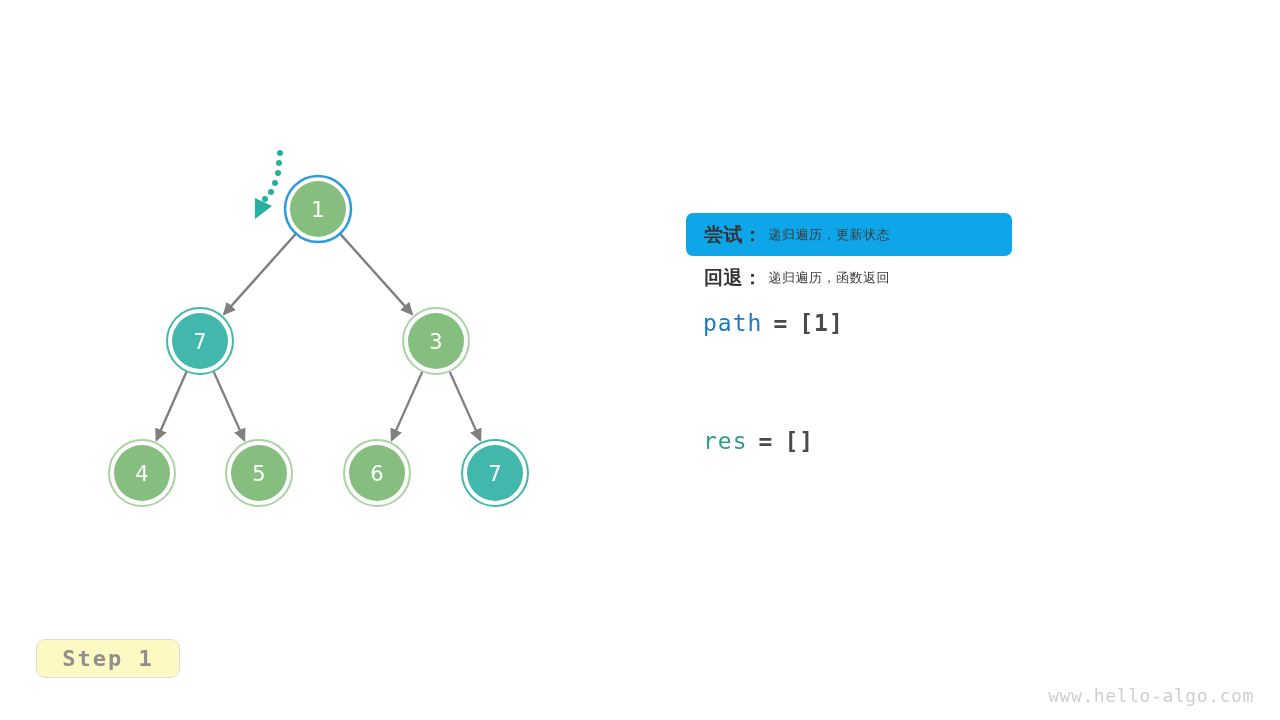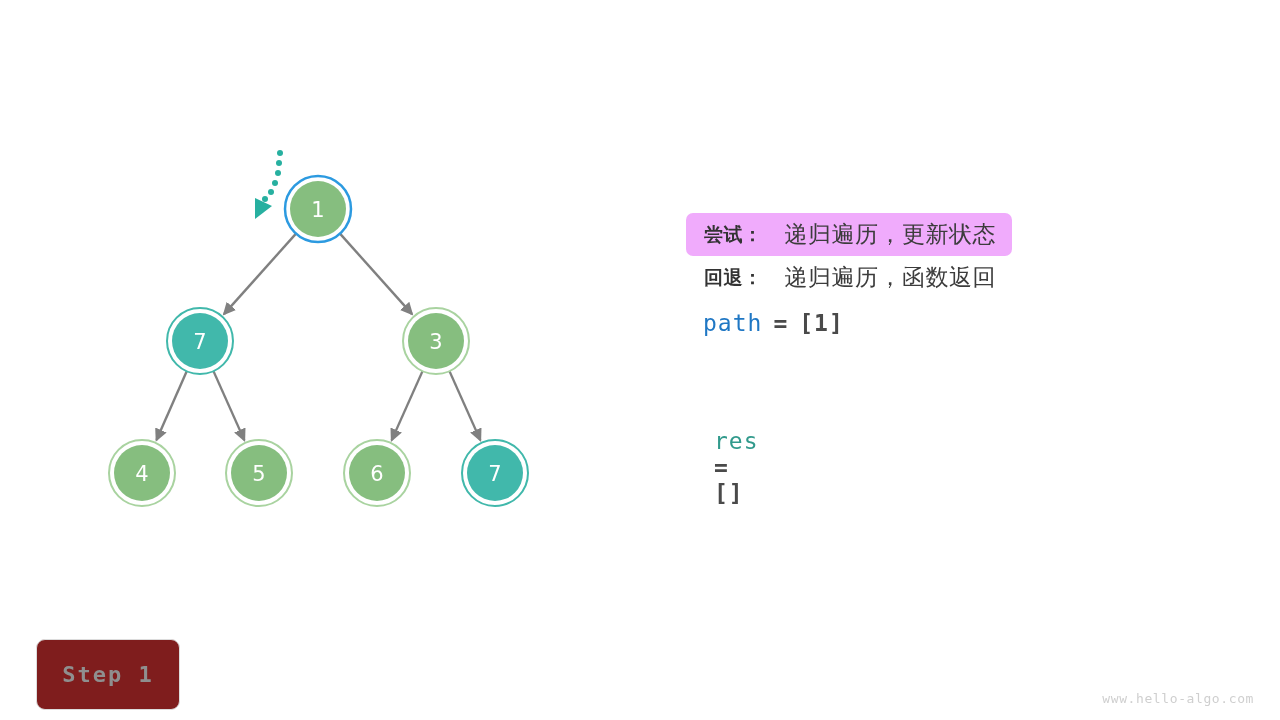--- a/index.html
+++ b/index.html
@@ -47,84 +47,84 @@
   .stmt-row {
     height: 43px;
     display: flex;
     align-items: center;
     padding-left: 18px;
     box-sizing: border-box;
     border-radius: 7px;
     width: 326px;
   }
   .stmt-row.highlight {
-    background: #f0abfc;
+    background: #0ea5e9;
   }
   .stmt-key {
     font-family: "DejaVu Sans", "Liberation Sans", sans-serif;
     font-size: 19px;
     font-weight: bold;
     color: #333333;
     letter-spacing: 0.5px;
   }
   .stmt-val {
     font-family: "DejaVu Sans", "Liberation Sans", sans-serif;
-    font-size: 23px;
+    font-size: 13px;
     color: #3c3c3c;
     letter-spacing: 0.5px;
-    margin-left: 22px;
+    margin-left: 6px;
   }
 
   .var-row {
     font-family: "DejaVu Sans Mono", "Liberation Mono", monospace;
     font-size: 23px;
     letter-spacing: 1px;
     padding-left: 17px;
     display: flex;
     align-items: baseline;
     height: 42px;
   }
   .var-row.path-row  { margin-top: 11px; }
-  .var-row.res-row   { margin-top: 76px; flex-direction: column; }
+  .var-row.res-row   { margin-top: 76px; }
   .var-name { font-weight: normal; }
   .var-name.path { color: #1f77c4; }
   .var-name.res  { color: #319a8c; }
   .var-eq   { color: #4a4a4a; margin: 0 11px; font-weight: bold; }
   .var-value{ color: #4a4a4a; font-weight: bold; }
 
   
   #step-badge {
     position: absolute;
     left: 36px;
     top: 639px;
     width: 144px;
-    height: 71px;
+    height: 39px;
     border: 1.5px solid #dcdcdc;
     border-radius: 9px;
-    background: #7f1d1d;
+    background: #fef9c3;
     display: flex;
     align-items: center;
     justify-content: center;
     box-sizing: border-box;
   }
   #step-badge .step-text {
     font-family: "DejaVu Sans Mono", "Liberation Mono", monospace;
     font-size: 22px;
     font-weight: bold;
     color: #8f8f8f;
     letter-spacing: 2px;
   }
 
   
   #watermark {
     position: absolute;
     right: 26px;
     bottom: 14px;
     font-family: "DejaVu Sans Mono", "Liberation Mono", monospace;
-    font-size: 13px;
+    font-size: 18px;
     color: #cfcfcf;
     letter-spacing: 0.6px;
   }
 </style>
 </head>
 <body>
 
 <div id="stage">
 
   <svg id="tree-svg" viewBox="0 0 640 720" xmlns="http://www.w3.org/2000/svg">

